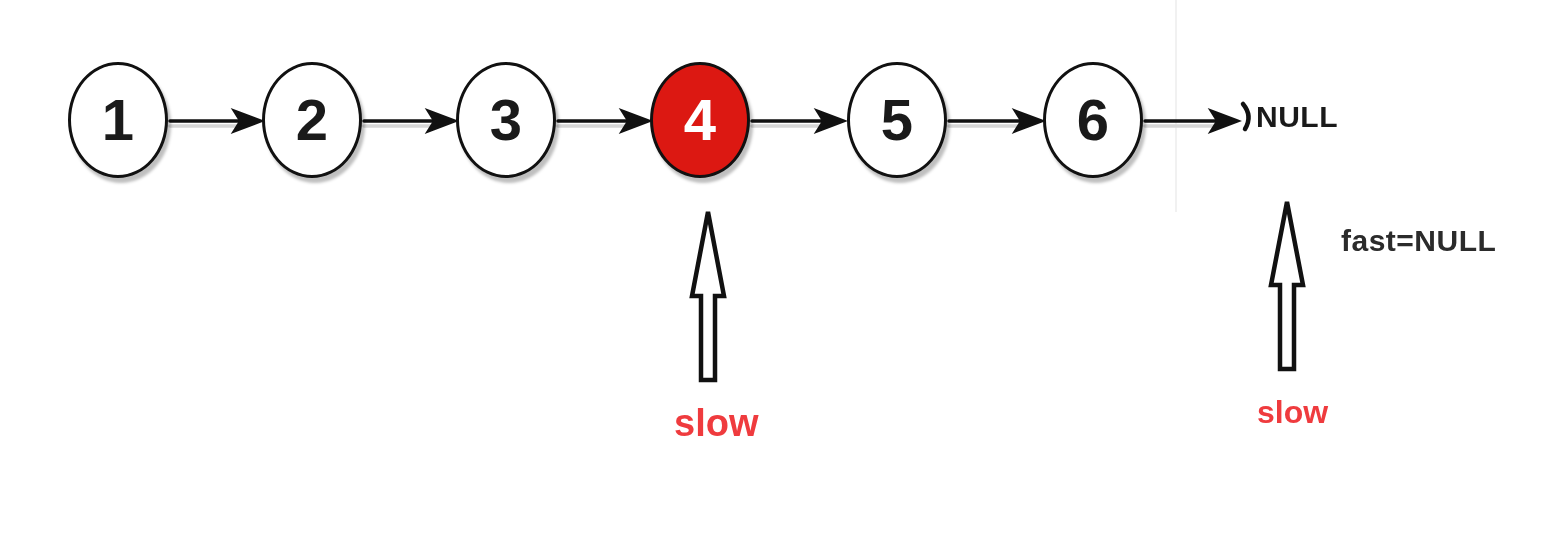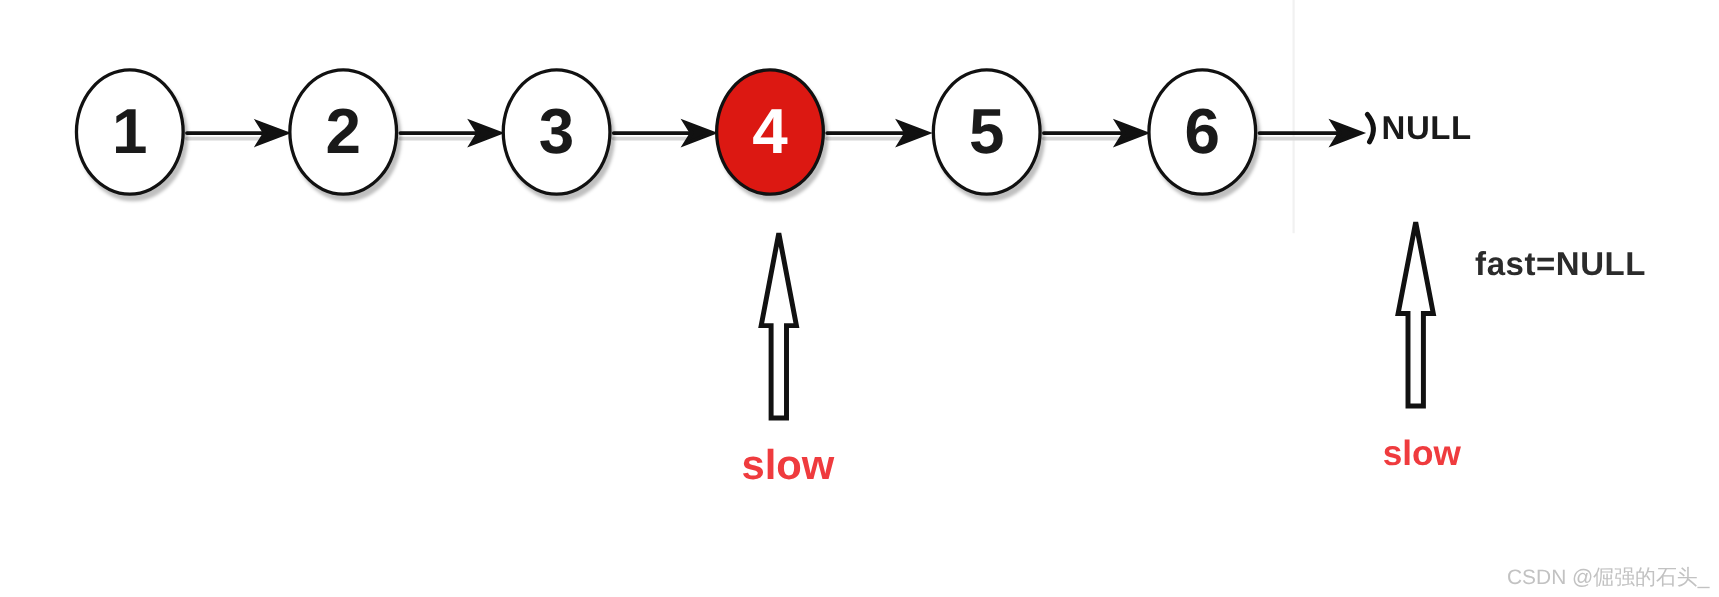--- a/index.html
+++ b/index.html
@@ -159,14 +159,13 @@
   </div>
 
   <div class="label null-label">NULL</div>
 
   <div class="label fast-null-label">fast=NULL</div>
 
   <div class="label slow-label">slow</div>
 
   <div class="label fast-label">slow</div>
 
-  <div class="label watermark">CSDN @倔强的石头_</div>
 </div>
 
 </body></html>

